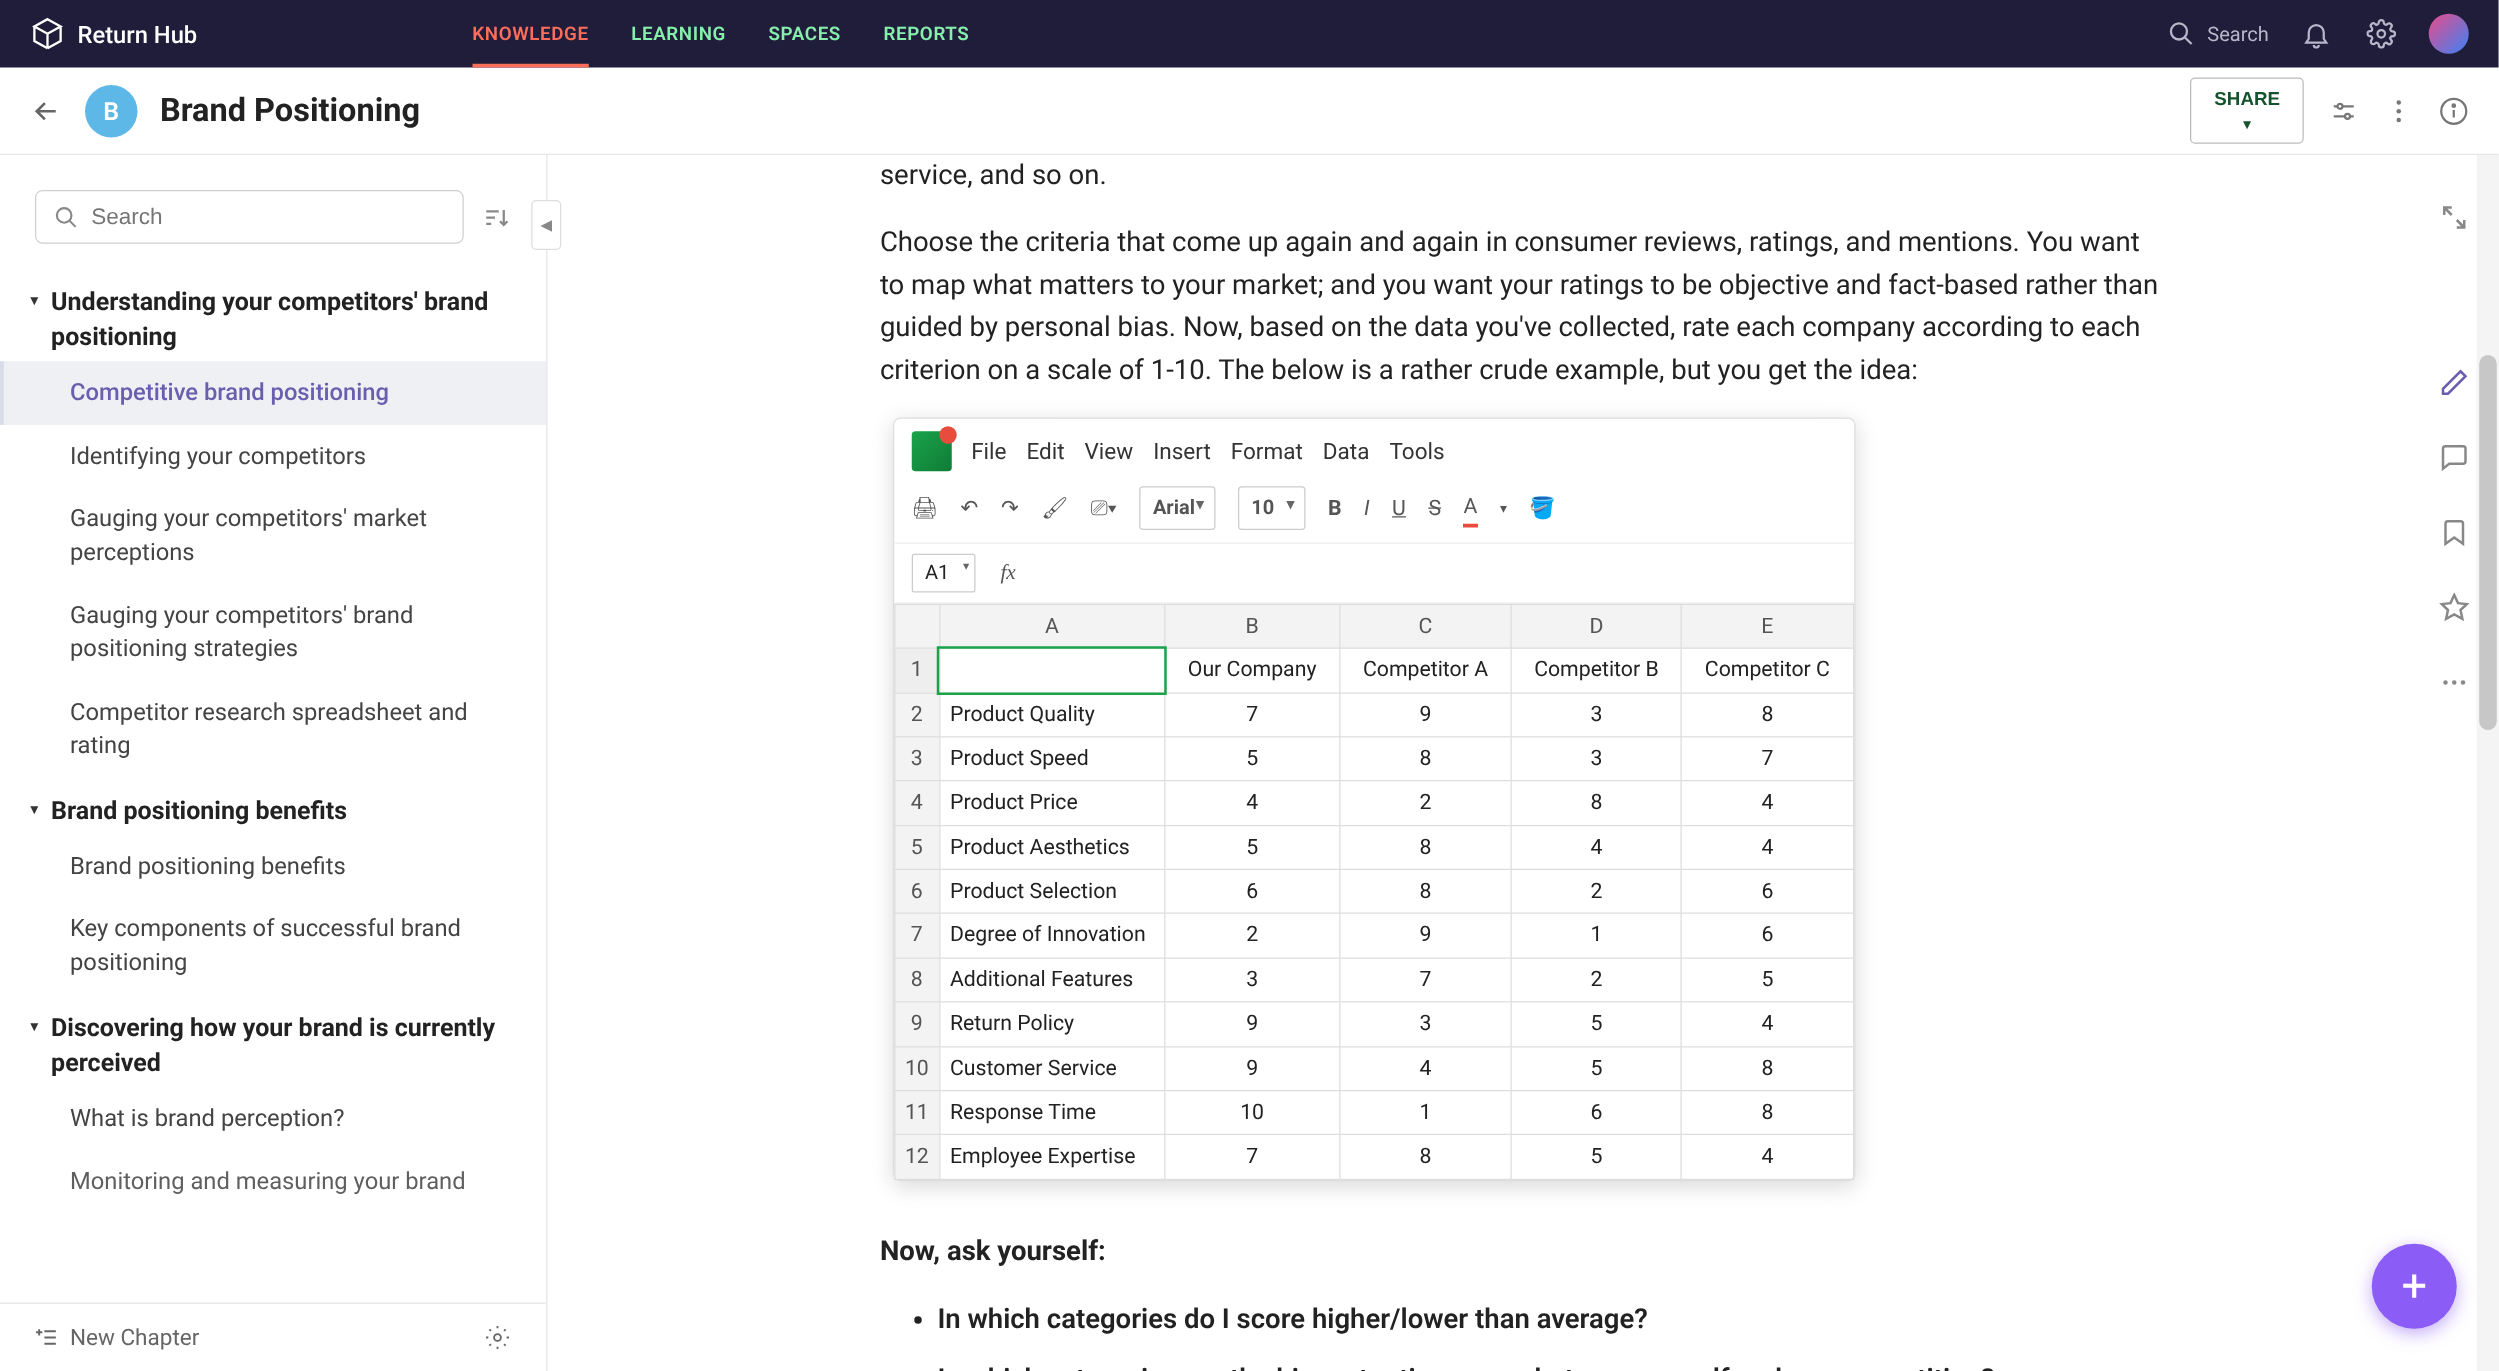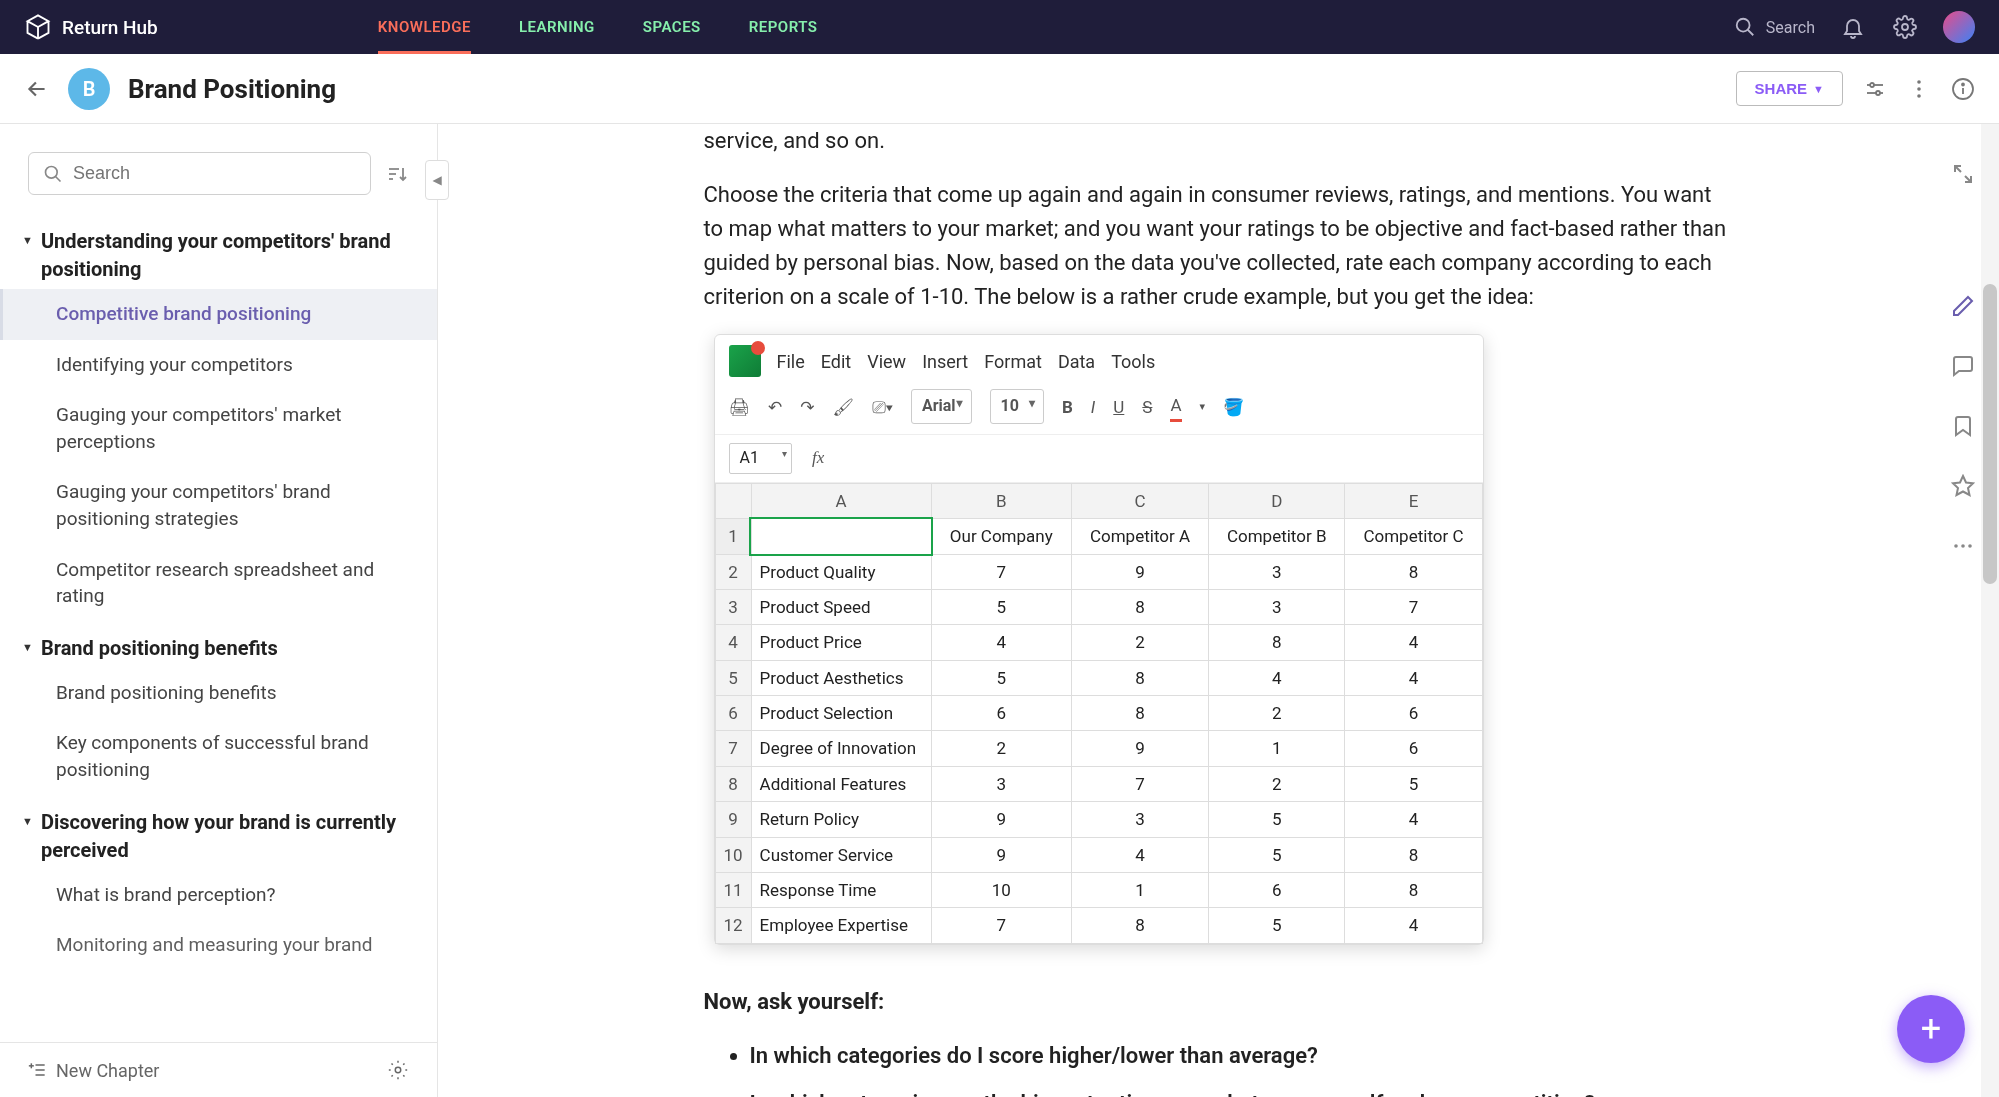--- a/index.html
+++ b/index.html
@@ -2,36 +2,36 @@
 <html><head>
 <meta charset="utf-8">
 <style>
 * { margin: 0; padding: 0; box-sizing: border-box; }
 body { font-family: -apple-system, BlinkMacSystemFont, "Segoe UI", Roboto, sans-serif; background: #fff; color: #333; overflow: hidden; width: 1999px; height: 1097px; }
 
 
 .topnav { background: #1f1d3a; height: 54px; display: flex; align-items: center; padding: 0 24px; color: #fff; }
 .logo { display: flex; align-items: center; gap: 10px; font-size: 19px; font-weight: 500; }
 .logo-icon { width: 28px; height: 28px; }
-.nav-tabs { display: flex; margin-left: 220px; gap: 48px; }
+.nav-tabs { display: flex; margin-left: 220px; gap: 34px; }
 .nav-tab { font-size: 15px; font-weight: 600; letter-spacing: 0.5px; color: #86efac; padding: 18px 0; cursor: pointer; position: relative; }
 .nav-tab.active { color: #fa6e5a; }
 .nav-tab.active::after { content: ""; position: absolute; bottom: 0; left: 0; right: 0; height: 3px; background: #fa6e5a; }
 .nav-right { margin-left: auto; display: flex; align-items: center; gap: 24px; }
 .search-top { display: flex; align-items: center; gap: 10px; color: #b8b6ca; font-size: 16px; }
 .icon-btn { width: 28px; height: 28px; display: flex; align-items: center; justify-content: center; cursor: pointer; color: #b8b6ca; }
 .avatar { width: 32px; height: 32px; border-radius: 50%; background: linear-gradient(135deg, #e94c89, #3b82f6); }
 
 
 .headerbar { height: 70px; display: flex; align-items: center; padding: 0 24px; border-bottom: 1px solid #e5e5e5; gap: 18px; }
 .back-arrow { color: #666; cursor: pointer; }
 .page-badge { width: 42px; height: 42px; border-radius: 50%; background: #5db8e8; color: #fff; display: flex; align-items: center; justify-content: center; font-weight: 600; font-size: 20px; }
 .page-title { font-size: 26px; font-weight: 700; color: #222; }
 .header-right { margin-left: auto; display: flex; align-items: center; gap: 20px; }
-.share-btn { border: 1px solid #bbb; border-radius: 4px; padding: 8px 18px; font-size: 15px; font-weight: 600; color: #8b5cf6; background: #fff; cursor: pointer; display: flex; align-items: center; gap: 6px; }
+.share-btn { border: 1px solid #bbb; border-radius: 4px; padding: 8px 18px; font-size: 15px; font-weight: 600; color: #14532d; background: #fff; cursor: pointer; display: flex; align-items: center; gap: 6px; flex-direction: column; }
 .header-icon { color: #777; cursor: pointer; }
 
 
 .main { display: flex; height: calc(1097px - 54px - 70px); }
 .sidebar { width: 438px; border-right: 1px solid #e5e5e5; display: flex; flex-direction: column; position: relative; }
 .sidebar-search-row { display: flex; align-items: center; padding: 28px 28px 14px 28px; gap: 14px; }
 .sidebar-search { flex: 1; border: 1px solid #d0d0d0; border-radius: 6px; padding: 10px 14px; display: flex; align-items: center; gap: 10px; color: #888; font-size: 18px; }
 .sidebar-search input { border: none; outline: none; flex: 1; font-size: 18px; background: transparent; }
 .sort-icon { color: #888; cursor: pointer; }
 .toc { flex: 1; overflow-y: auto; padding: 6px 0 10px 0; }
@@ -55,21 +55,21 @@
 .spreadsheet { margin: 18px 0 40px 10px; width: 770px; background: #fff; border: 1px solid #ddd; border-radius: 6px; box-shadow: 0 4px 18px rgba(0,0,0,0.15); font-size: 17px; }
 .ss-menubar { display: flex; align-items: center; padding: 10px 14px 6px 14px; gap: 16px; }
 .ss-appicon { width: 32px; height: 32px; background: linear-gradient(135deg, #1aa34a, #0f7c36); border-radius: 3px; position: relative; }
 .ss-appicon::after { content: ""; position: absolute; top: -4px; right: -4px; width: 14px; height: 14px; background: #e74c3c; border-radius: 50%; }
 .ss-menu { color: #333; font-size: 18px; cursor: pointer; }
 .ss-toolbar { display: flex; align-items: center; padding: 6px 14px 10px 14px; gap: 18px; border-bottom: 1px solid #eee; color: #555; }
 .ss-tool { cursor: pointer; font-size: 17px; }
 .ss-font-select { border: 1px solid #ccc; border-radius: 3px; padding: 4px 15px 4px 10px; font-size: 16px; position: relative; font-weight: bold; }
 .ss-font-select::after { content: "▾"; position: absolute; right: 8px; font-size: 12px; color: #666; }
 .ss-formula-row { display: flex; align-items: center; padding: 8px 14px; border-bottom: 1px solid #eee; gap: 20px; }
-.ss-cellref { border: 1px solid #ccc; padding: 2px 32px 2px 10px; border-radius: 2px; font-size: 16px; position: relative; }
+.ss-cellref { border: 1px solid #ccc; padding: 2px 20px 2px 10px; border-radius: 2px; font-size: 16px; position: relative; }
 .ss-cellref::after { content: "▾"; position: absolute; right: 4px; font-size: 10px; color: #666; }
 .ss-fx { font-style: italic; font-family: serif; color: #555; }
 .ss-grid { width: 100%; border-collapse: collapse; font-size: 17px; }
 .ss-grid th, .ss-grid td { border: 1px solid #ddd; padding: 4px 8px; text-align: center; height: 28px; }
 .ss-grid th { background: #f3f3f3; font-weight: 400; color: #555; }
 .ss-grid td:first-child { background: #f3f3f3; color: #555; width: 36px; }
 .ss-grid td.rowlabel { text-align: left; }
 .ss-grid td.rowhdr { background: #eee; }
 .ss-grid .sel { outline: 2px solid #1aa34a; }
 .corner-cell { background: #f3f3f3; width: 36px; }

